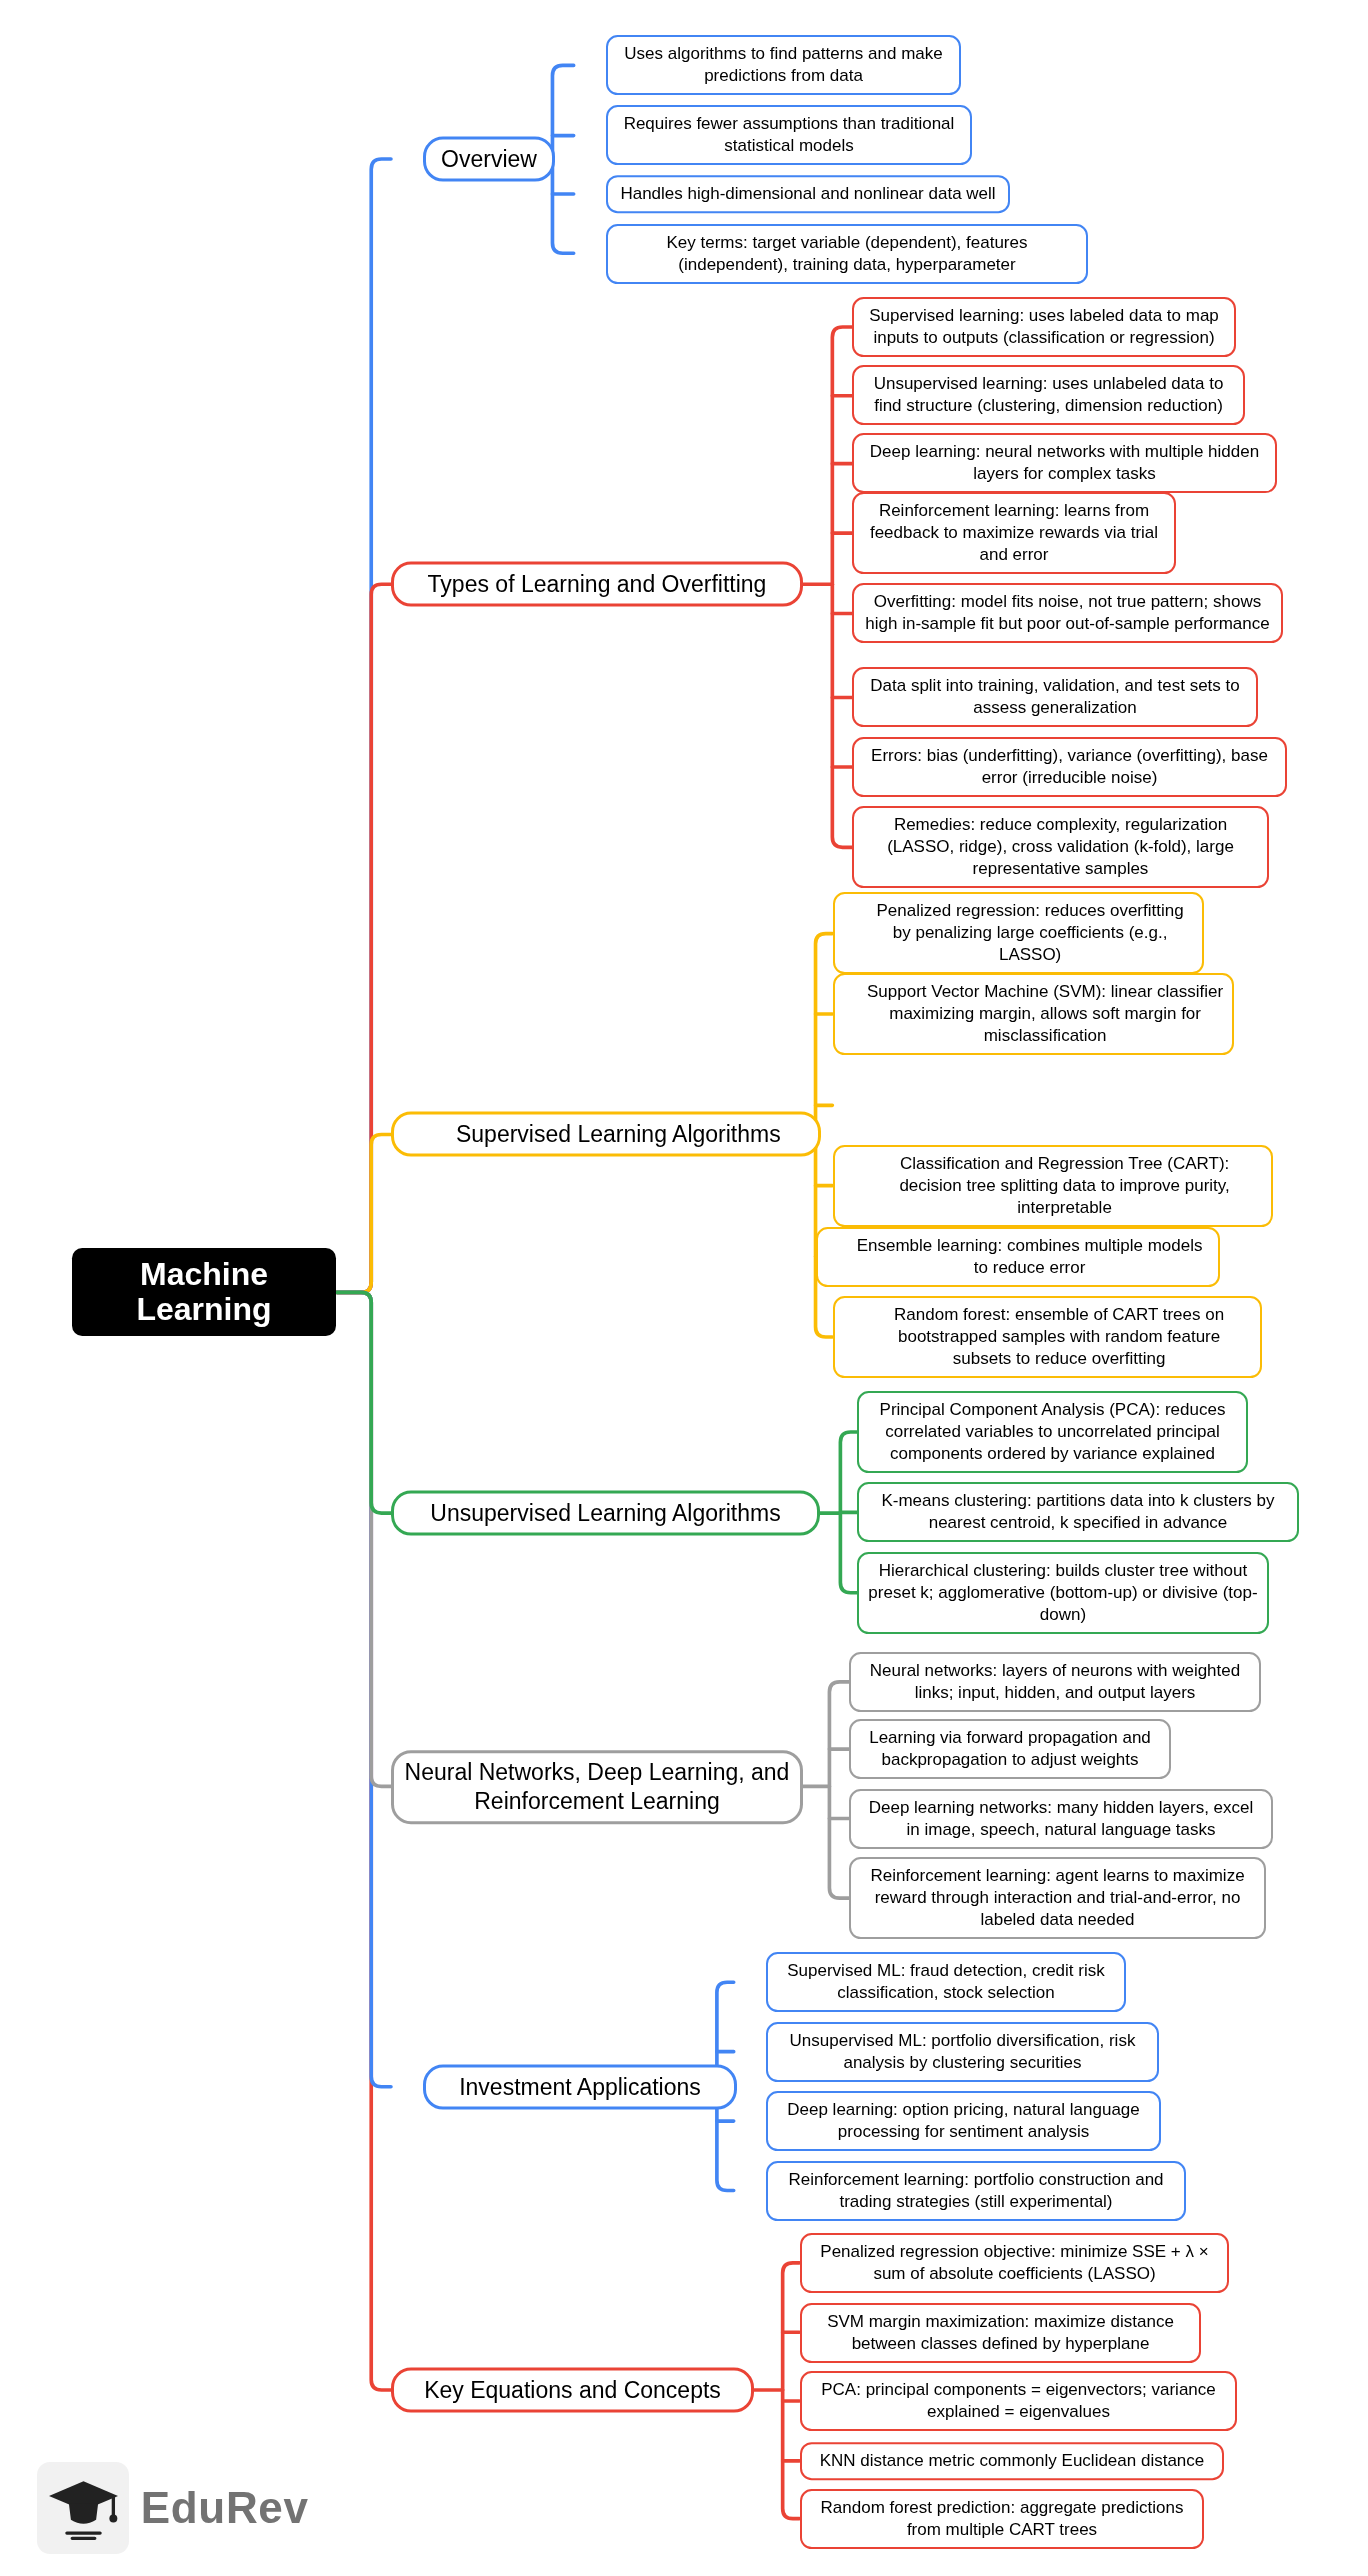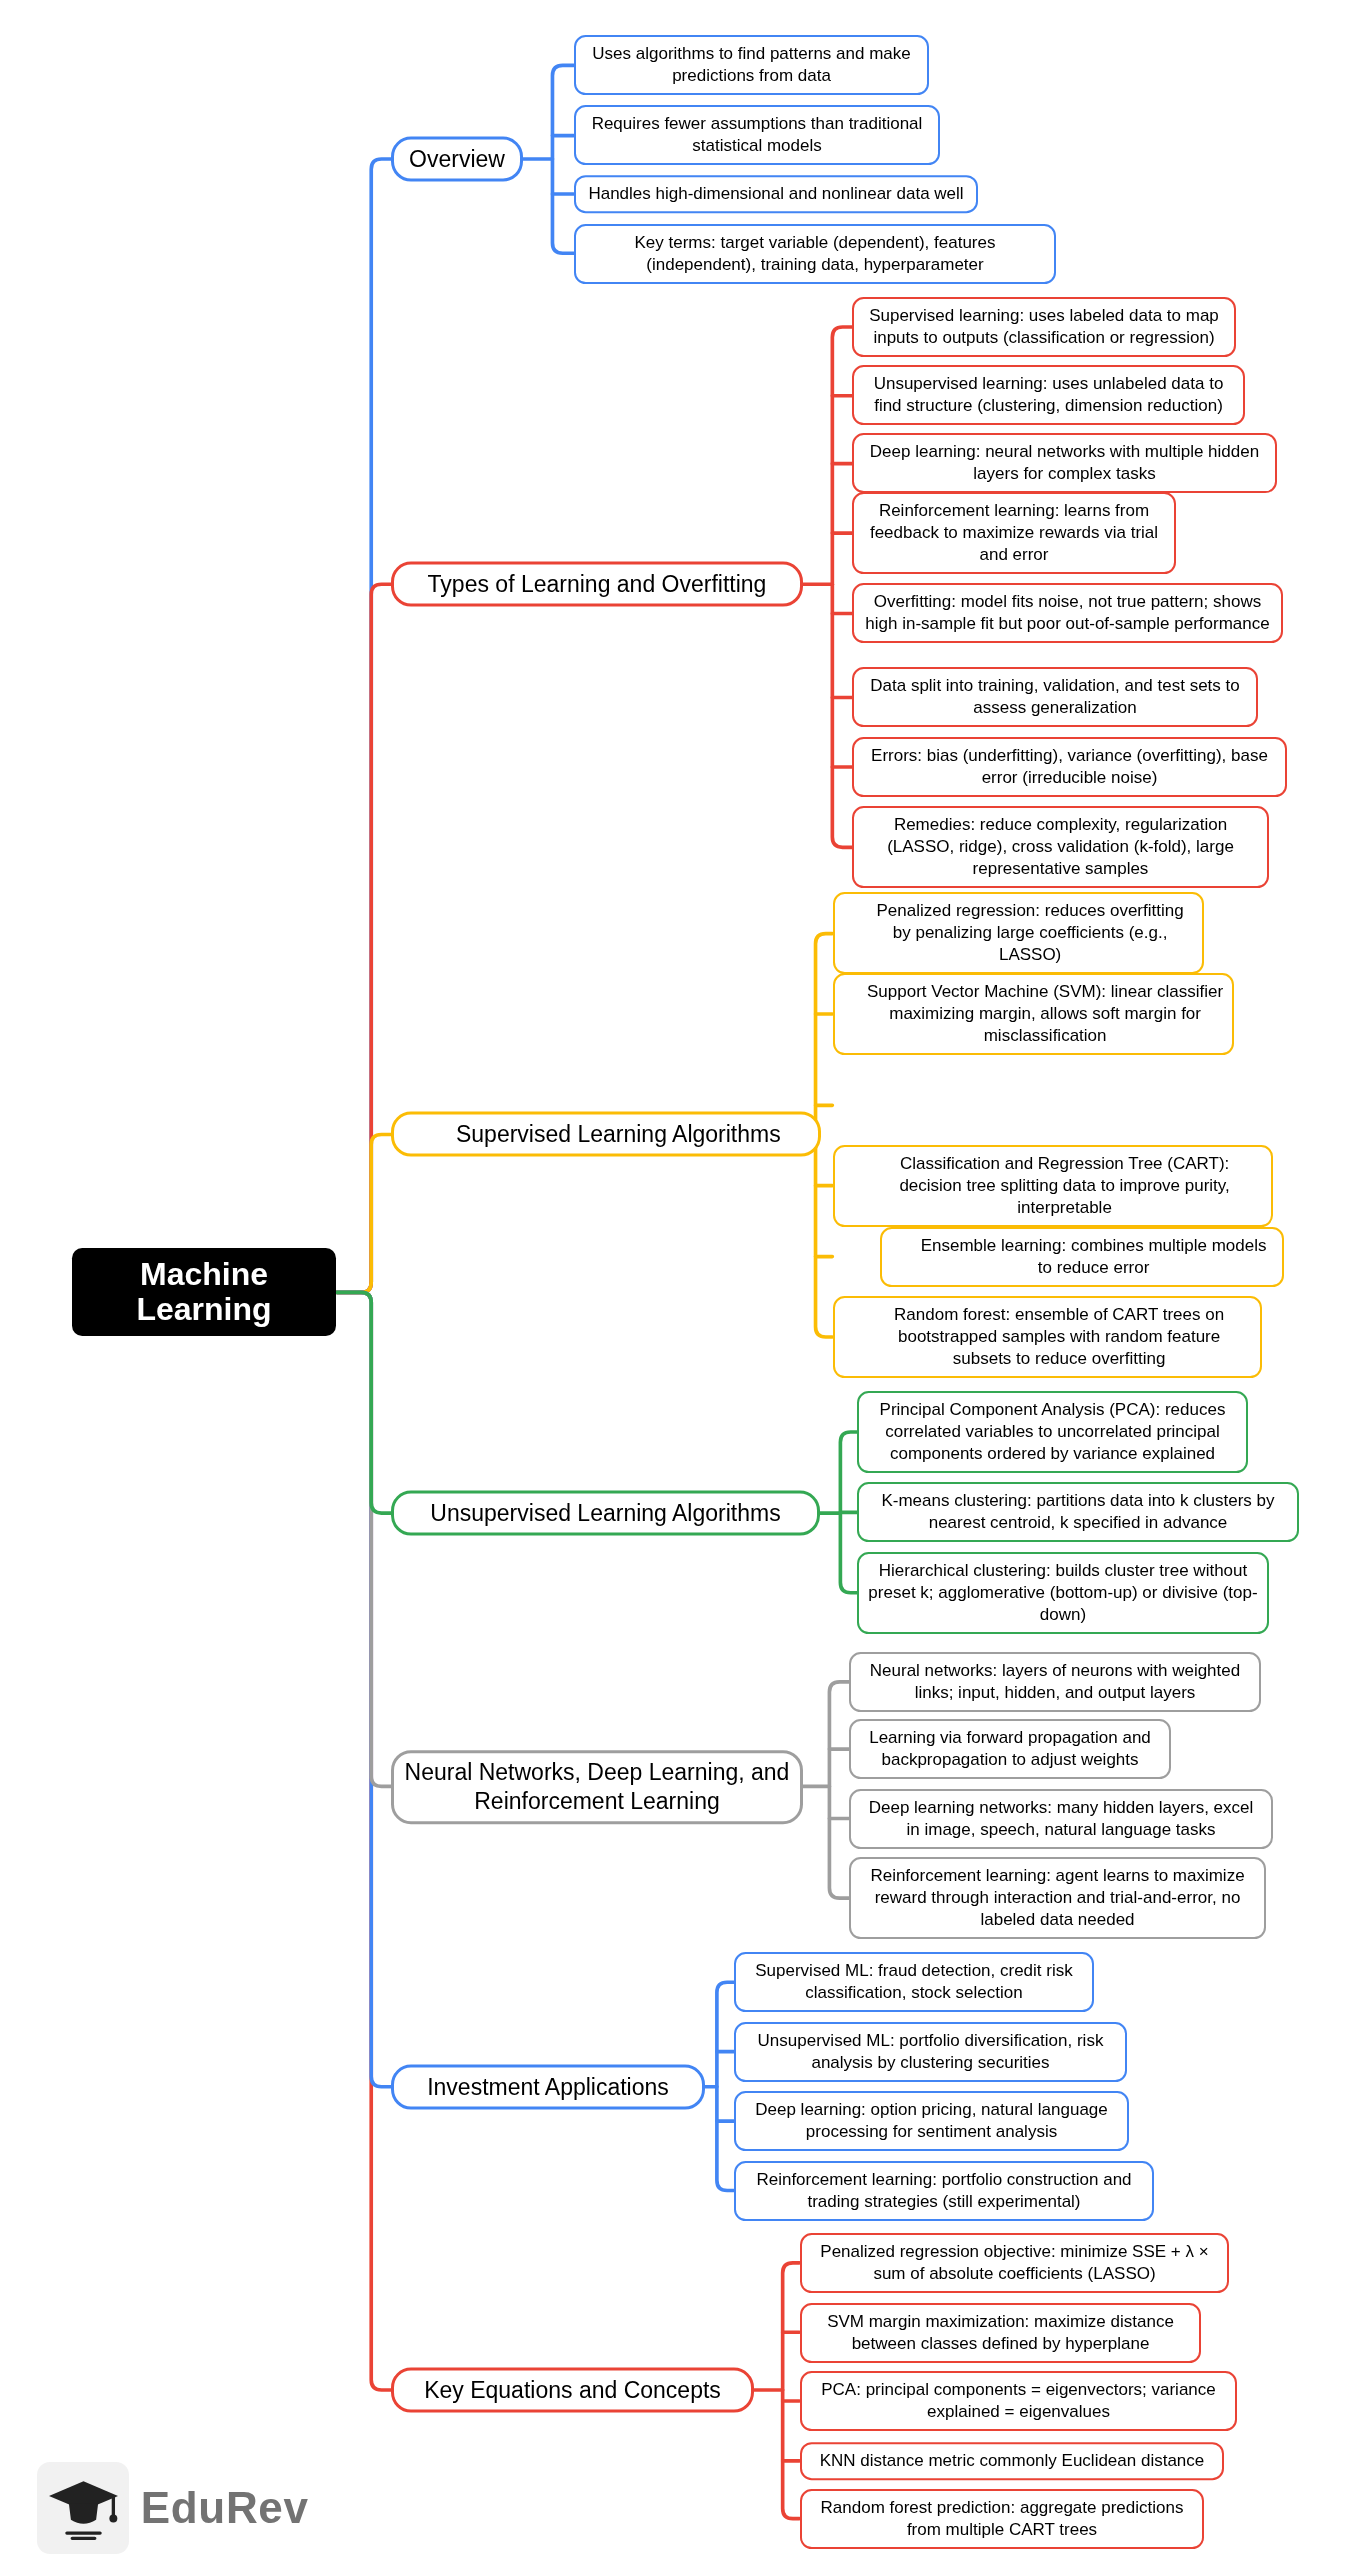--- a/index.html
+++ b/index.html
@@ -37,21 +37,21 @@
     line-height:1.25;
     padding:5.1px 7.3px;
   }
   .leaf{
     border:2.9px solid #000;
     border-radius:11.7px;
     font-size:17px;
     line-height:1.3;
     padding:5.8px 8.8px;
   }
-  .bd-blue{border-color:#4285F4;}
+  .bd-blue{border-color:#4285F4;margin-left:32px;}
   .bd-red{border-color:#EA4335;}
   .bd-yellow{border-color:#FBBC05;padding-left:32px;}
   .bd-green{border-color:#34A853;}
   .bd-gray{border-color:#9E9E9E;}
 
   .logo{
     position:absolute;
     left:37px;top:2462px;
     display:flex;
     align-items:center;
@@ -130,21 +130,21 @@
   <div class="node leaf bd-red" style="left:852px;top:533px;width:324px">Reinforcement learning: learns from feedback to maximize rewards via trial and error</div>
   <div class="node leaf bd-red" style="left:852px;top:613px;width:431px">Overfitting: model fits noise, not true pattern; shows high in-sample fit but poor out-of-sample performance</div>
   <div class="node leaf bd-red" style="left:852px;top:697px;width:406px">Data split into training, validation, and test sets to assess generalization</div>
   <div class="node leaf bd-red" style="left:852px;top:767px;width:435px">Errors: bias (underfitting), variance (overfitting), base error (irreducible noise)</div>
   <div class="node leaf bd-red" style="left:852px;top:847px;width:417px">Remedies: reduce complexity, regularization (LASSO, ridge), cross validation (k-fold), large representative samples</div>
 
   <div class="node topic bd-yellow" style="left:391px;top:1134px;width:430px">Supervised Learning Algorithms</div>
   <div class="node leaf bd-yellow" style="left:833px;top:933px;width:371px">Penalized regression: reduces overfitting by penalizing large coefficients (e.g., LASSO)</div>
   <div class="node leaf bd-yellow" style="left:833px;top:1014px;width:401px">Support Vector Machine (SVM): linear classifier maximizing margin, allows soft margin for misclassification</div>
   <div class="node leaf bd-yellow" style="left:833px;top:1186px;width:440px">Classification and Regression Tree (CART): decision tree splitting data to improve purity, interpretable</div>
-  <div class="node leaf bd-yellow" style="left:880px;top:1257px;width:404px">Ensemble learning: combines multiple models to reduce error</div>
+  <div class="node leaf bd-yellow" style="left:816px;top:1257px;width:404px">Ensemble learning: combines multiple models to reduce error</div>
   <div class="node leaf bd-yellow" style="left:833px;top:1337px;width:429px">Random forest: ensemble of CART trees on bootstrapped samples with random feature subsets to reduce overfitting</div>
 
   <div class="node topic bd-green" style="left:391px;top:1513px;width:429px">Unsupervised Learning Algorithms</div>
   <div class="node leaf bd-green" style="left:857px;top:1432px;width:391px">Principal Component Analysis (PCA): reduces correlated variables to uncorrelated principal components ordered by variance explained</div>
   <div class="node leaf bd-green" style="left:857px;top:1512px;width:442px">K-means clustering: partitions data into k clusters by nearest centroid, k specified in advance</div>
   <div class="node leaf bd-green" style="left:857px;top:1593px;width:412px">Hierarchical clustering: builds cluster tree without preset k; agglomerative (bottom-up) or divisive (top-down)</div>
 
   <div class="node topic bd-gray" style="left:391px;top:1787px;width:412px">Neural Networks, Deep Learning, and Reinforcement Learning</div>
   <div class="node leaf bd-gray" style="left:849px;top:1682px;width:412px">Neural networks: layers of neurons with weighted links; input, hidden, and output layers</div>
   <div class="node leaf bd-gray" style="left:849px;top:1749px;width:322px">Learning via forward propagation and backpropagation to adjust weights</div>

